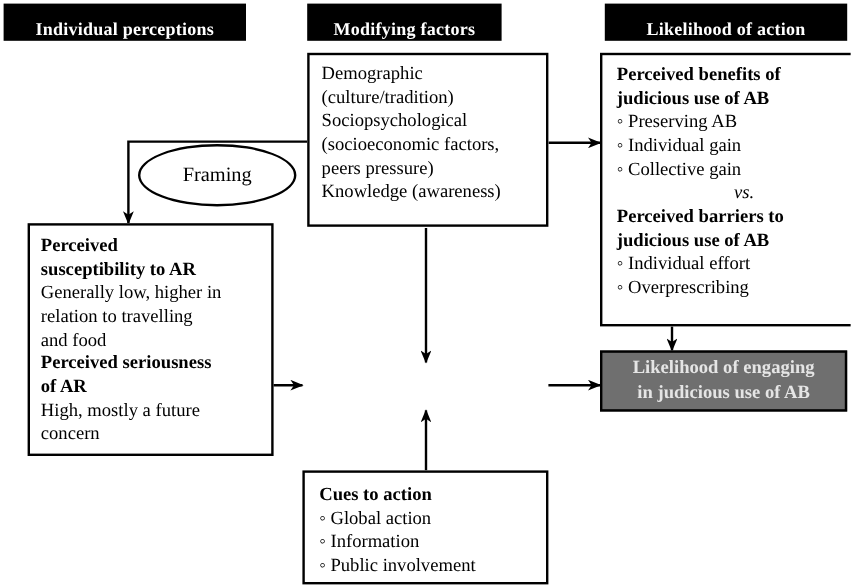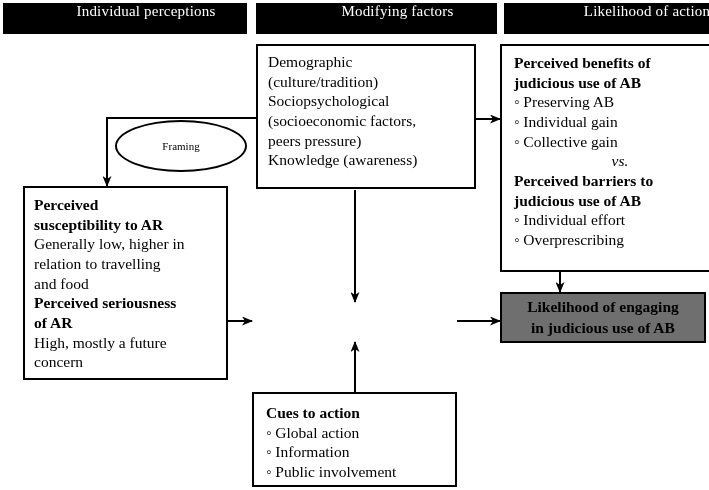--- a/index.html
+++ b/index.html
@@ -7,46 +7,45 @@
     position:relative;
     width:709px;height:490px;
     background:#ffffff;
     font-family:"Liberation Serif","DejaVu Serif",serif;
     overflow:hidden;
   }
   .hdr{
     position:absolute;
     background:#000000;
     color:#ffffff;
-    font-weight:normal;
+    font-weight:bold;
     font-size:15px;
-    display:flex;align-items:flex-start;justify-content:center;
+    display:flex;align-items:flex-end;justify-content:center;
     letter-spacing:.2px;
     text-align:center;
-    padding-left:42px;
   }
   .box{
     position:absolute;
     background:#ffffff;
     border:2px solid #000000;
     box-sizing:border-box;
     font-size:15.5px;
     line-height:1.27;
     color:#000000;
   }
   .box .pad{padding:6px 8px 4px 10px;}
   .b{font-weight:bold;}
   .it{font-style:italic;}
   .ctr{text-align:center;}
   .grayboxwrap{
     position:absolute;
     background:#6f6f6f;
     border:2px solid #000000;
     box-sizing:border-box;
-    color:#000000;
+    color:#e5e5e5;
     font-weight:bold;
     font-size:15.5px;
     line-height:1.3;
     display:flex;align-items:center;justify-content:center;
     text-align:center;
   }
   .threatbox{
     position:absolute;
     background:#ffffff;
     border:2px solid #000000;
@@ -56,37 +55,37 @@
     display:flex;align-items:center;justify-content:center;
     text-align:center;
     color:#000000;
   }
   .ellipse{
     position:absolute;
     border:2px solid #000000;
     border-radius:50%;
     background:#ffffff;
     display:flex;align-items:center;justify-content:center;
-    font-size:11px;
+    font-size:17px;
     color:#000000;
     box-sizing:border-box;
   }
   svg.arrows{position:absolute;left:0;top:0;width:709px;height:490px;overflow:visible;}
   .line1{white-space:nowrap;}
 </style>
 </head>
 <body>
 
 <div id="canvas">
 
   <div class="hdr" style="left:3px;top:3px;width:202px;height:31px;">
     <span>Individual perceptions</span>
   </div>
 
-  <div class="hdr" style="left:256px;top:3px;width:199px;height:31px;">
+  <div class="hdr" style="left:256px;top:3px;width:162px;height:31px;">
     <span>Modifying factors</span>
   </div>
 
   <div class="hdr" style="left:504px;top:3px;width:202px;height:31px;">
     <span>Likelihood of action</span>
   </div>
 
   <svg class="arrows" xmlns="http://www.w3.org/2000/svg">
     <defs>
       <marker id="ah" markerWidth="11" markerHeight="9" refX="10" refY="4.5" orient="auto" markerUnits="userSpaceOnUse">
@@ -102,21 +101,21 @@
 
     <path d="M208,321 L252,321" stroke="#000" stroke-width="2" fill="none" marker-end="url(#ah)"></path>
 
     <path d="M355,392 L355,342" stroke="#000" stroke-width="2" fill="none" marker-end="url(#ah)"></path>
 
     <path d="M457,321 L500,321" stroke="#000" stroke-width="2" fill="none" marker-end="url(#ah)"></path>
 
     <path d="M560,272 L560,292" stroke="#000" stroke-width="2" fill="none" marker-end="url(#ah)"></path>
   </svg>
 
-  <div class="box" style="left:256px;top:44px;width:220px;height:145px;">
+  <div class="box" style="left:256px;top:44px;width:201px;height:145px;">
     <div class="pad">
       <div class="line1">Demographic</div>
       <div class="line1">(culture/tradition)</div>
       <div class="line1">Sociopsychological</div>
       <div class="line1">(socioeconomic factors,</div>
       <div class="line1">peers pressure)</div>
       <div class="line1">Knowledge (awareness)</div>
     </div>
   </div>
 

